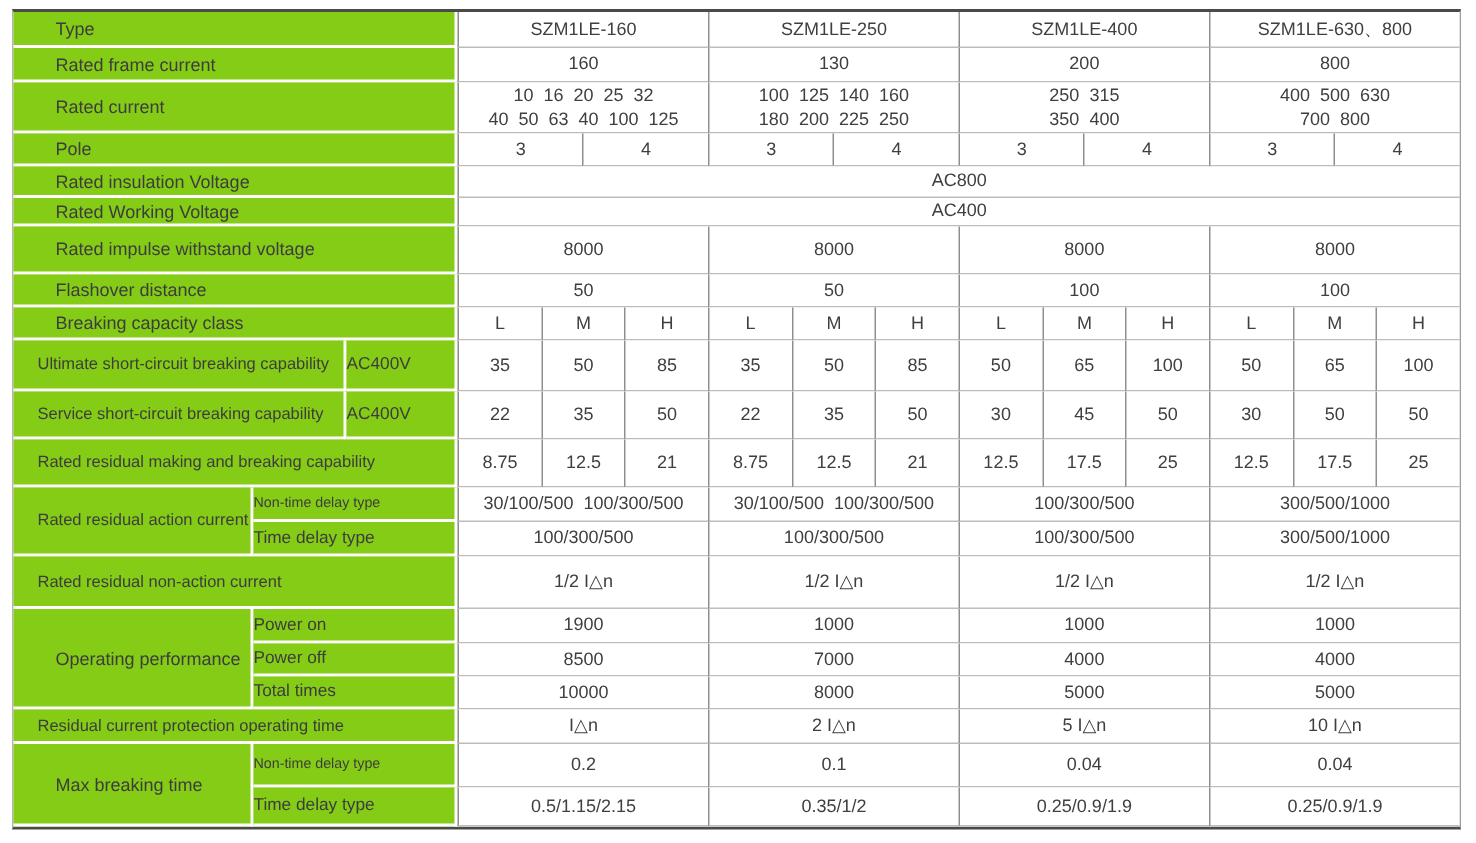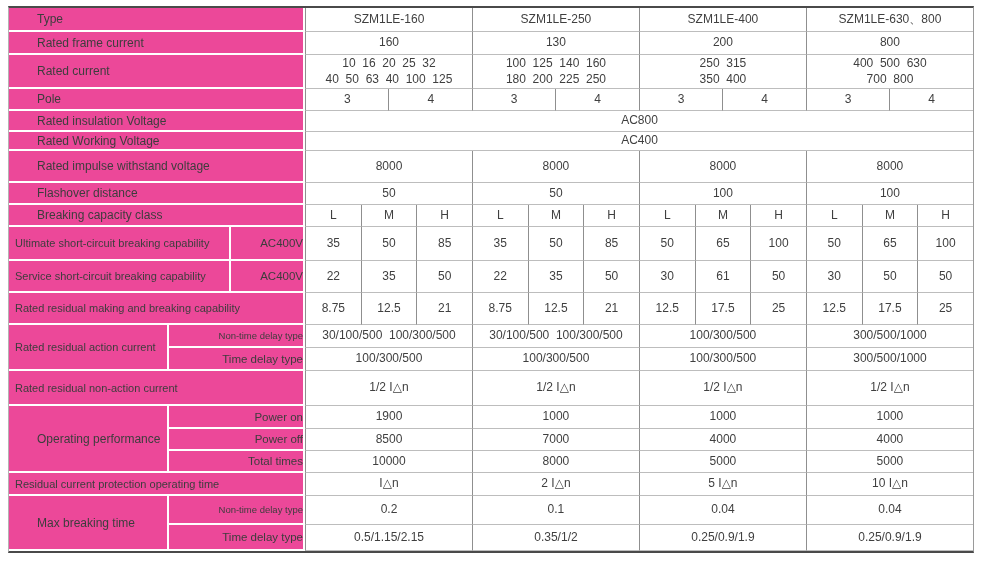--- a/index.html
+++ b/index.html
@@ -2,25 +2,25 @@
 <html><head>
 <meta charset="utf-8">
 <style>
   html,body{margin:0;padding:0;background:#ffffff;width:984px;height:562px;overflow:hidden;
     font-family:"Liberation Sans","DejaVu Sans",sans-serif;color:#3d3d3d;}
   .page{padding:6px 0 0 8px;}
   table.spec{table-layout:fixed;border-collapse:separate;border-spacing:0;width:966px;
     border-top:2px solid #4a4a4a;border-bottom:2px solid #4a4a4a;
     border-left:1px solid #b3b3b3;border-right:1px solid #9a9a9a;}
   td{box-sizing:border-box;padding:0;vertical-align:middle;overflow:hidden;font-size:12px;}
-  td.lbl{background:#ec4899;border-right:2px solid #ffffff;border-bottom:2px solid #ffffff;
+  td.lbl{background:#84cc16;border-right:2px solid #ffffff;border-bottom:2px solid #ffffff;
     text-align:left;padding-left:28px;white-space:nowrap;}
-  td.tight{padding-left:6px;font-size:11px;}
-  td.ctr{text-align:right;padding-left:0;font-size:11.5px;}
-  td.small{font-size:9.5px;padding-left:24px;}
+  td.tight{padding-left:16px;font-size:11px;}
+  td.ctr{text-align:left;padding-left:0;font-size:11.5px;}
+  td.small{font-size:9.5px;}
   td.val{background:#ffffff;border-left:1px solid #8f8f8f;border-bottom:1px solid #bdbdbd;
     text-align:center;white-space:pre-wrap;line-height:1.3;color:#3f3f3f;}
 </style>
 </head>
 <body>
 
 <div class="page">
 <table class="spec">
   <colgroup>
     <col style="width:160px">
@@ -131,21 +131,21 @@
   <tr style="height:32px">
     <td class="lbl tight" colspan="2">Service short-circuit breaking capability</td>
     <td class="lbl ctr">AC400V</td>
     <td class="val" colspan="2">22</td>
     <td class="val" colspan="2">35</td>
     <td class="val" colspan="2">50</td>
     <td class="val" colspan="2">22</td>
     <td class="val" colspan="2">35</td>
     <td class="val" colspan="2">50</td>
     <td class="val" colspan="2">30</td>
-    <td class="val" colspan="2">61</td>
+    <td class="val" colspan="2">45</td>
     <td class="val" colspan="2">50</td>
     <td class="val" colspan="2">30</td>
     <td class="val" colspan="2">50</td>
     <td class="val" colspan="2">50</td>
   </tr>
 
   <tr style="height:32px">
     <td class="lbl tight" colspan="3">Rated residual making and breaking  capability</td>
     <td class="val" colspan="2">8.75</td>
     <td class="val" colspan="2">12.5</td>

